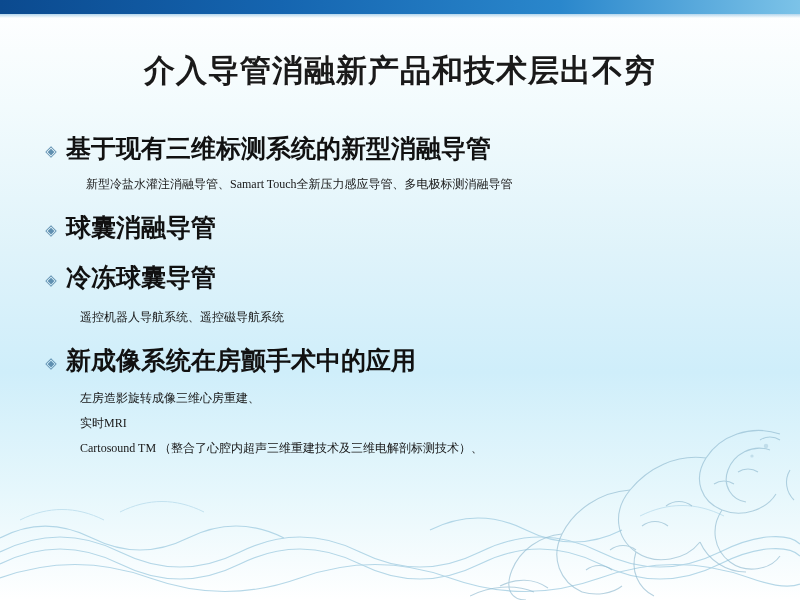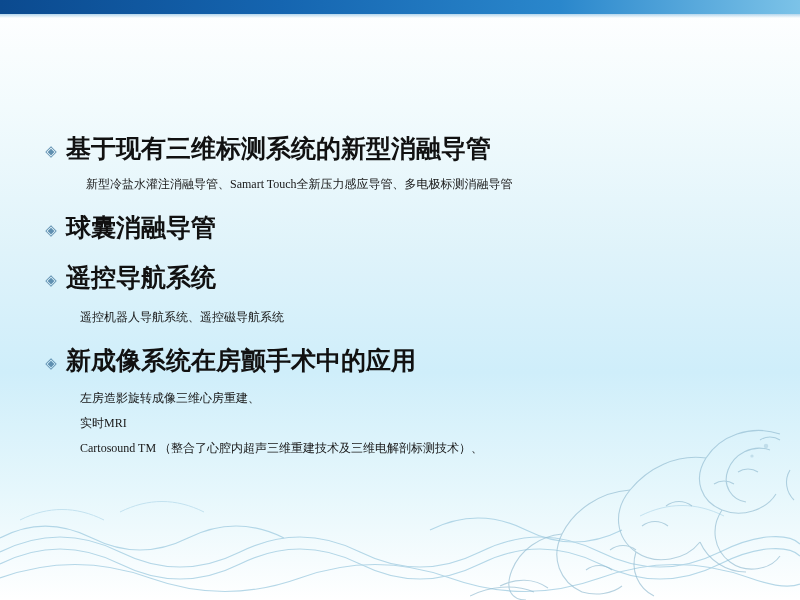--- a/index.html
+++ b/index.html
@@ -155,20 +155,21 @@
       <path d="M320,60 C314,70 316,82 324,90"></path>
       <path d="M30,176 C46,168 64,168 78,178"></path>
       <path d="M0,186 C20,176 44,174 64,182"></path>
     </g>
     <g fill="#8fb9cf" opacity="0.5">
       <circle cx="296" cy="36" r="2.2"></circle>
       <circle cx="282" cy="46" r="1.6"></circle>
     </g>
   </svg>
 
+  <div class="title">介入导管消融新产品和技术层出不穷</div>
 
   <div class="content">
 
     <div class="bullet-block b1">
       <div class="bullet-row">
         <div class="bullet-mark">◈</div>
         <div class="bullet-head">基于现有三维标测系统的新型消融导管</div>
       </div>
       <div class="sub">
         <div>新型冷盐水灌注消融导管、Samart Touch全新压力感应导管、多电极标测消融导管</div>
@@ -178,21 +179,21 @@
     <div class="bullet-block b2">
       <div class="bullet-row">
         <div class="bullet-mark">◈</div>
         <div class="bullet-head">球囊消融导管</div>
       </div>
     </div>
 
     <div class="bullet-block b3">
       <div class="bullet-row">
         <div class="bullet-mark">◈</div>
-        <div class="bullet-head">遥控导航系统</div>
+        <div class="bullet-head">冷冻球囊导管</div>
       </div>
       <div class="sub">
         <div>遥控机器人导航系统、遥控磁导航系统</div>
       </div>
     </div>
 
     <div class="bullet-block b4">
       <div class="bullet-row">
         <div class="bullet-mark">◈</div>
         <div class="bullet-head">新成像系统在房颤手术中的应用</div>

